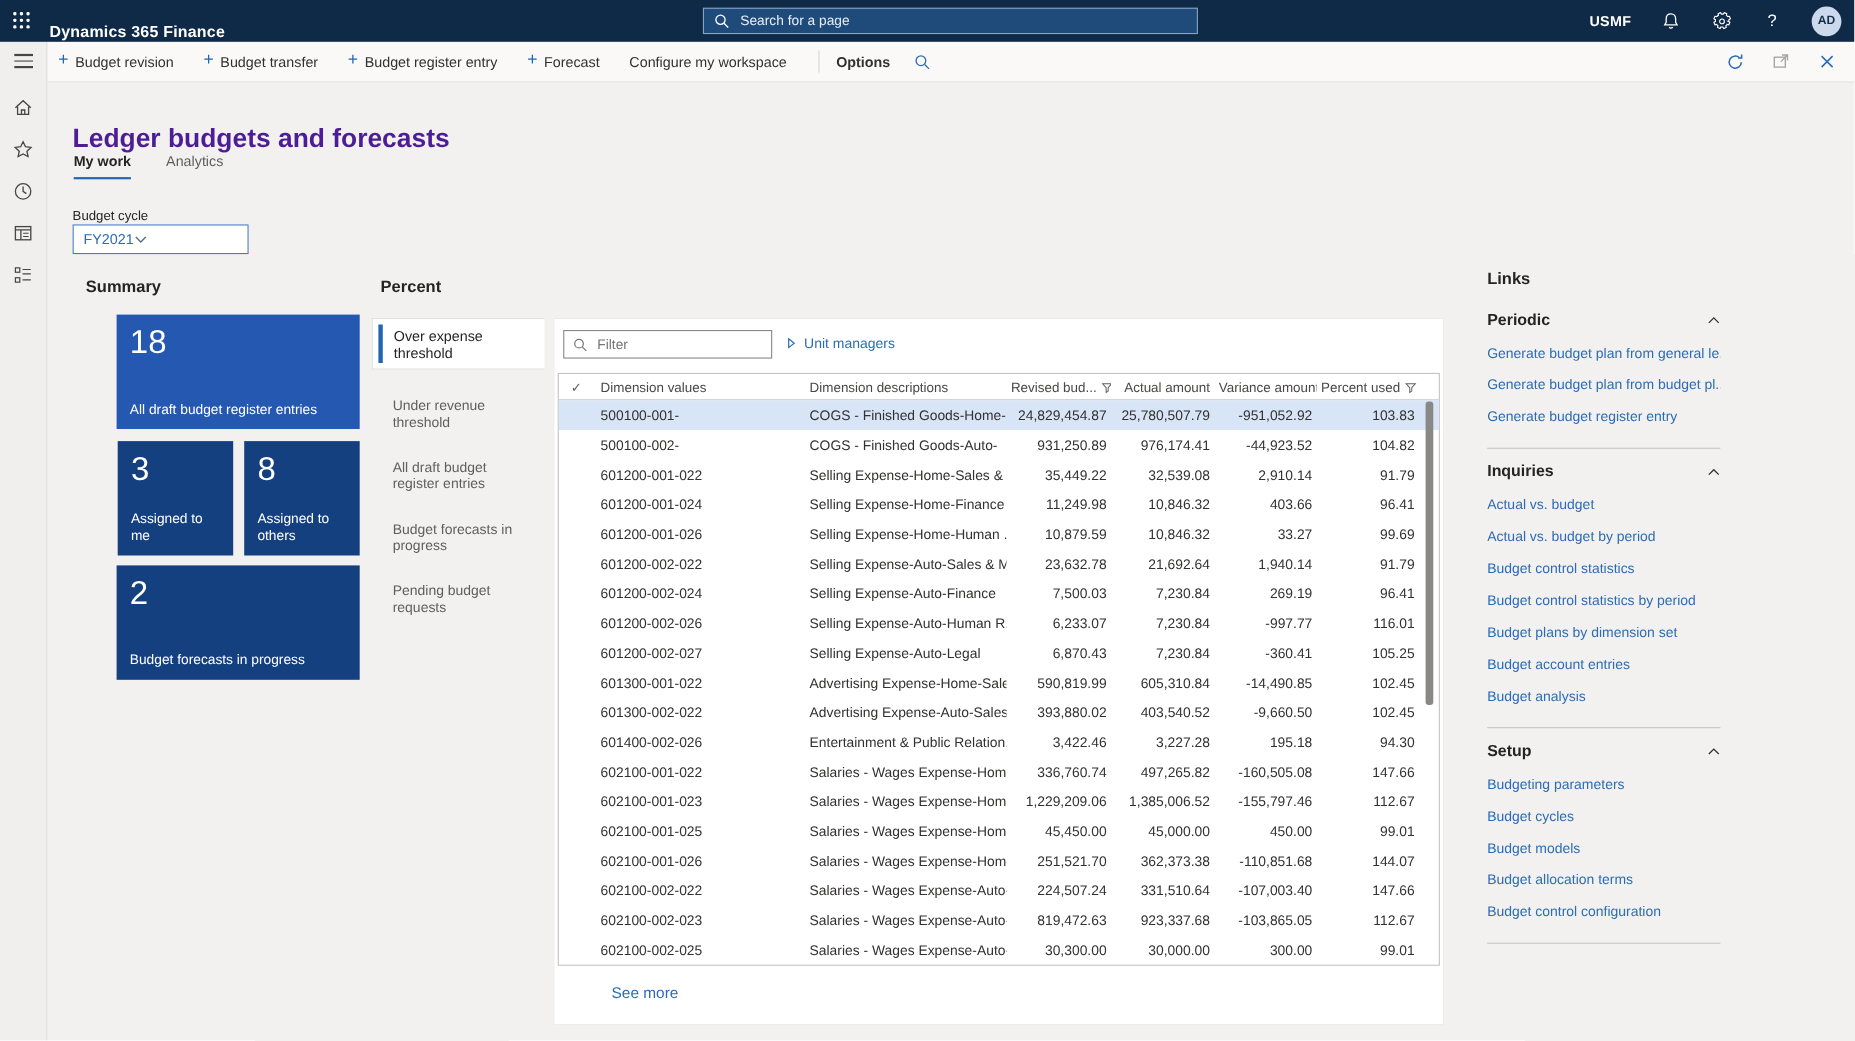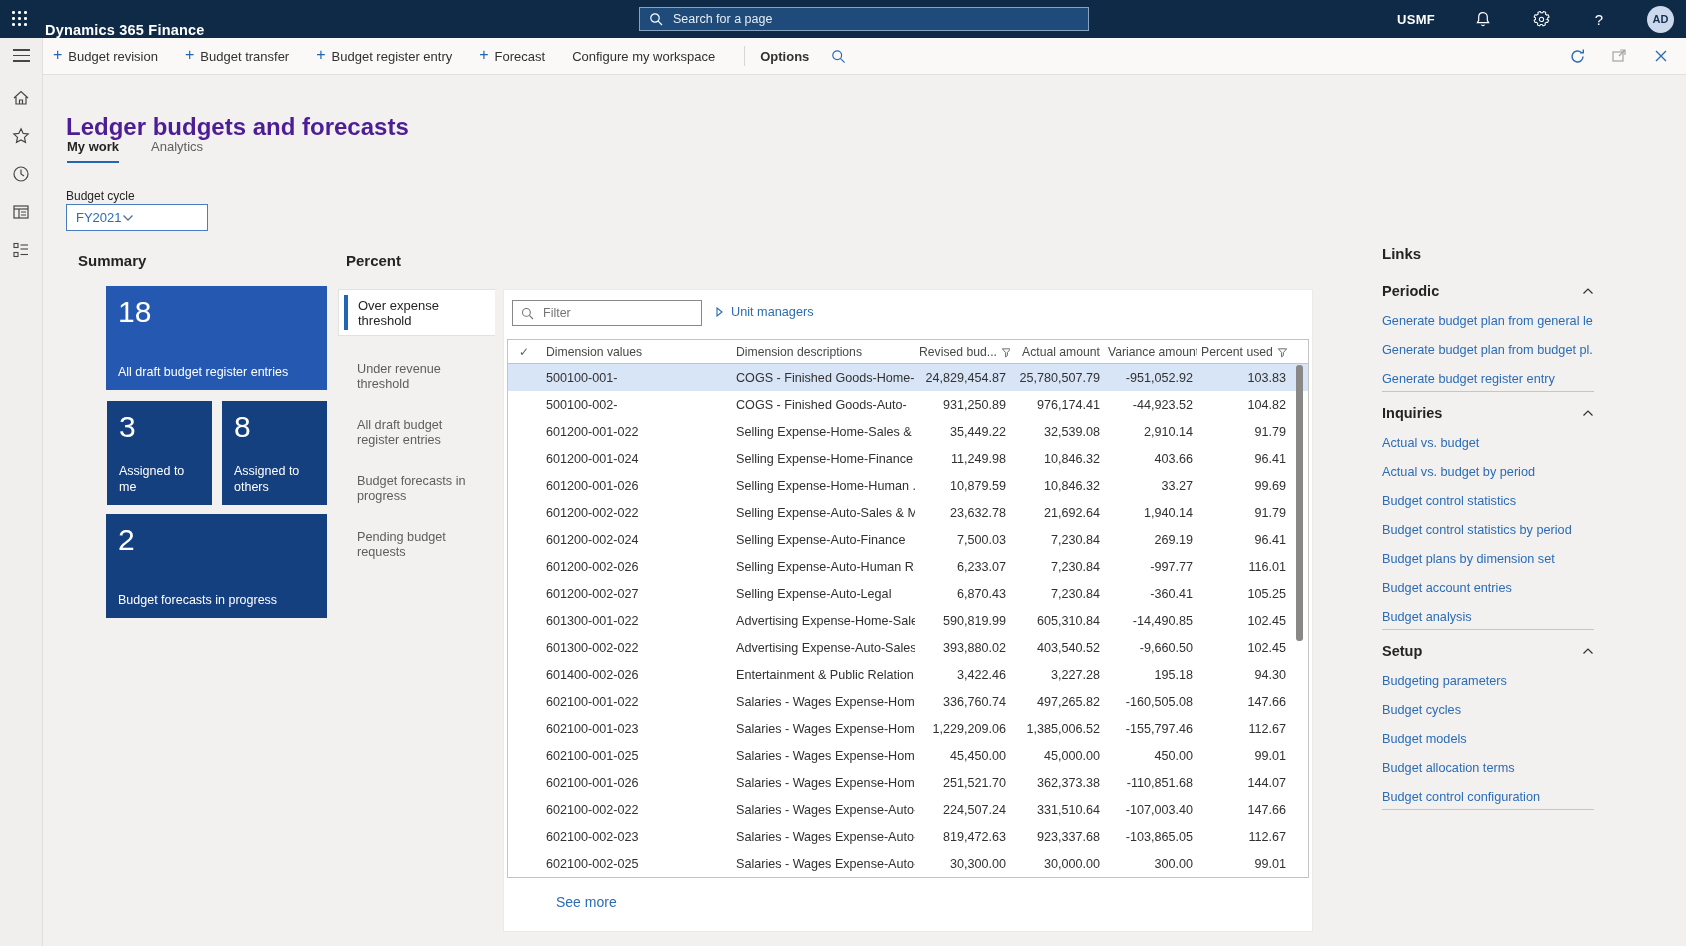--- a/index.html
+++ b/index.html
@@ -8,21 +8,21 @@
 
   
   .topbar{position:absolute;top:0;left:0;right:0;height:38px;background:var(--topbar-bg);display:flex;align-items:flex-end;color:#fff;z-index:5;}
   .waffle{width:40px;height:38px;display:flex;align-items:center;justify-content:center;cursor:pointer;}
   .waffle .dots{display:grid;grid-template-columns:repeat(3,4px);grid-template-rows:repeat(3,4px);gap:2px;}
   .waffle .dots i{width:2.6px;height:2.6px;background:#fff;border-radius:50%;}
   .app-title{font-size:14.5px;font-weight:700;margin-left:5px;letter-spacing:.2px;}
   .top-search{position:absolute;left:639px;top:7px;width:450px;height:24px;box-sizing:border-box;background:var(--topbar-search-bg);border:1px solid #86a3c2;display:flex;align-items:center;padding:0 9px;gap:8px;}
   .top-search input{background:transparent;border:none;outline:none;color:#fff;font-size:12.5px;width:100%;font-family:inherit;}
   .top-search input::placeholder{color:#e6edf5;opacity:1;}
-  .top-right{position:absolute;right:12px;top:0;height:38px;display:flex;align-items:center;gap:38px;}
+  .top-right{position:absolute;right:12px;top:0;height:38px;display:flex;align-items:center;gap:26px;}
   .company{font-size:13px;font-weight:600;letter-spacing:.3px;cursor:pointer;}
   .tb-icon{display:flex;align-items:center;justify-content:center;width:20px;height:20px;cursor:pointer;}
   .help-q{font-size:15px;font-weight:400;}
   .avatar{width:27px;height:27px;border-radius:50%;background:var(--avatar-bg);color:#16304f;font-size:11px;font-weight:700;display:flex;align-items:center;justify-content:center;cursor:pointer;}
 
   
   .actionpane{position:absolute;top:38px;left:43px;right:0;height:37px;background:#faf9f8;border-bottom:1px solid #e3e1df;display:flex;align-items:center;padding-left:10px;font-size:13px;box-sizing:border-box;}
   .ap-item{display:flex;align-items:center;gap:6px;margin-right:27px;cursor:pointer;color:#323130;}
   .plus{color:var(--accent);font-size:16px;line-height:1;font-weight:400;margin-top:-2px;}
   .ap-sep{width:1px;height:20px;background:#d8d6d4;margin:0 15px 0 2px;}
@@ -37,21 +37,21 @@
   .burger i{height:1.6px;background:#484644;display:block;}
   .sb-icon{width:20px;height:20px;margin-bottom:18px;display:flex;align-items:center;justify-content:center;cursor:pointer;color:#484644;}
 
   
   .page-title{position:absolute;left:66px;top:97px;font-size:24px;font-weight:600;color:#4c1d95;}
   .pivots{position:absolute;left:67px;top:139px;display:flex;gap:32px;font-size:13px;}
   .pivot{padding-bottom:7px;cursor:pointer;}
   .pivot.active{font-weight:600;color:#252423;border-bottom:2.5px solid var(--accent);}
   .pivot.inactive{color:#605e5c;}
   .cycle-label{position:absolute;left:66px;top:189px;font-size:12px;color:#252423;}
-  .cycle-select{position:absolute;left:66px;top:204px;width:142px;height:27px;box-sizing:border-box;background:#fff;border:1px solid #4a7cc2;display:flex;align-items:center;padding:0 8px 0 9px;cursor:pointer;}
+  .cycle-select{position:absolute;left:66px;top:204px;width:160px;height:27px;box-sizing:border-box;background:#fff;border:1px solid #4a7cc2;display:flex;align-items:center;padding:0 8px 0 9px;cursor:pointer;}
   .cycle-select .val{color:var(--link);font-size:13px;}
 
   .section-h{position:absolute;font-size:15px;font-weight:600;color:#252423;margin-left:12px;}
 
   
   .tile{position:absolute;color:#fff;box-sizing:border-box;padding:9px 12px 10px;display:flex;flex-direction:column;justify-content:space-between;cursor:pointer;margin-left:42px;}
   .tile.bright{background:var(--tile-bright);}
   .tile.dark{background:var(--tile-dark);}
   .tile-num{font-size:30px;font-weight:400;line-height:1.1;}
   .tile-label{font-size:12.5px;line-height:1.3;}
@@ -80,23 +80,23 @@
   .c-rev{width:95px;}
   .c-act{width:94px;}
   .c-var{width:93px;}
   .c-pct{width:93px;}
   .num{text-align:right;}
   .h-ico{display:inline-flex;vertical-align:-2px;margin-left:4px;}
   .vscroll{position:absolute;right:5px;top:25px;width:7px;height:276px;background:#8a8886;border-radius:3px;cursor:pointer;}
   .see-more{position:absolute;left:24px;top:604px;color:var(--link);font-size:14px;cursor:pointer;margin-left:28px;}
 
   
-  .links-col{position:absolute;left:1352px;top:245px;width:212px;margin-left:30px;}
+  .links-col{position:absolute;left:1352px;top:245px;width:212px;}
   .links-h{font-size:15px;font-weight:600;color:#252423;margin:0 0 21px;}
-  .link-section{border-bottom:1px solid #c8c6c4;padding-bottom:5px;margin-bottom:13px;}
+  .link-section{border-bottom:1px solid #c8c6c4;padding-bottom:21px;margin-bottom:13px;}
   .link-section h3{font-size:14.5px;font-weight:600;color:#252423;margin:0;display:flex;align-items:center;justify-content:space-between;}
   .link-item{display:block;color:var(--link);font-size:12.7px;margin-top:15px;text-decoration:none;white-space:nowrap;overflow:hidden;cursor:pointer;}
   .chev{display:inline-flex;cursor:pointer;}
 </style>
 </head>
 <body>
 
 <div class="screen">
 
   <header class="topbar">

